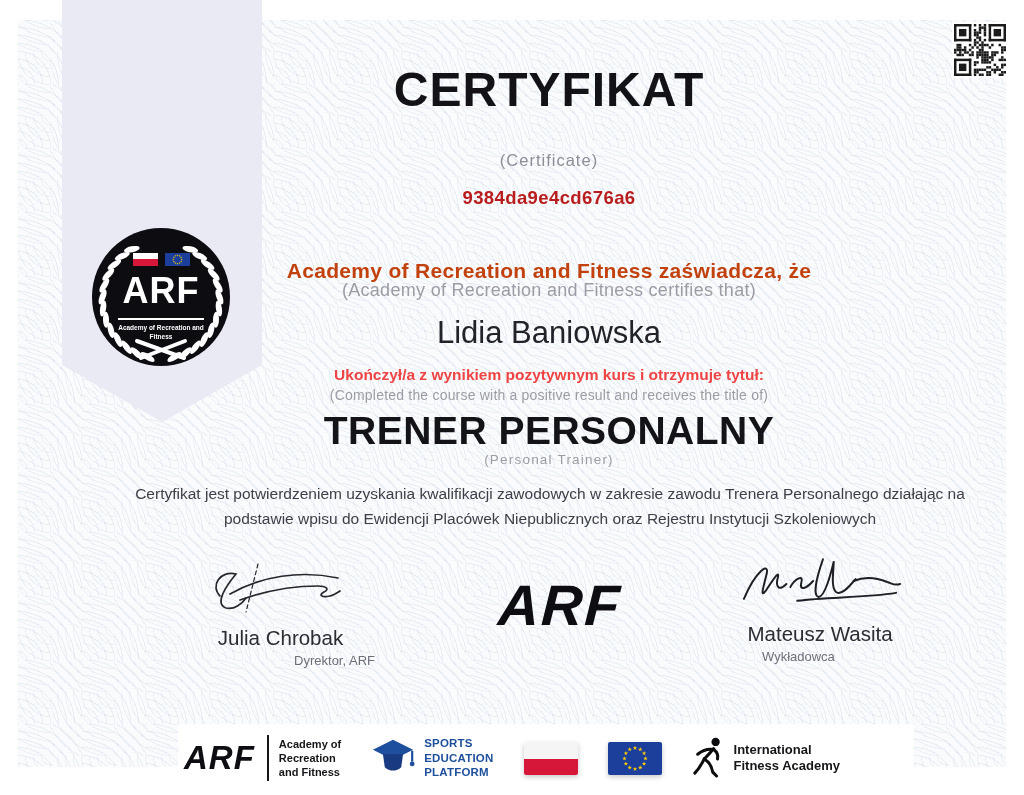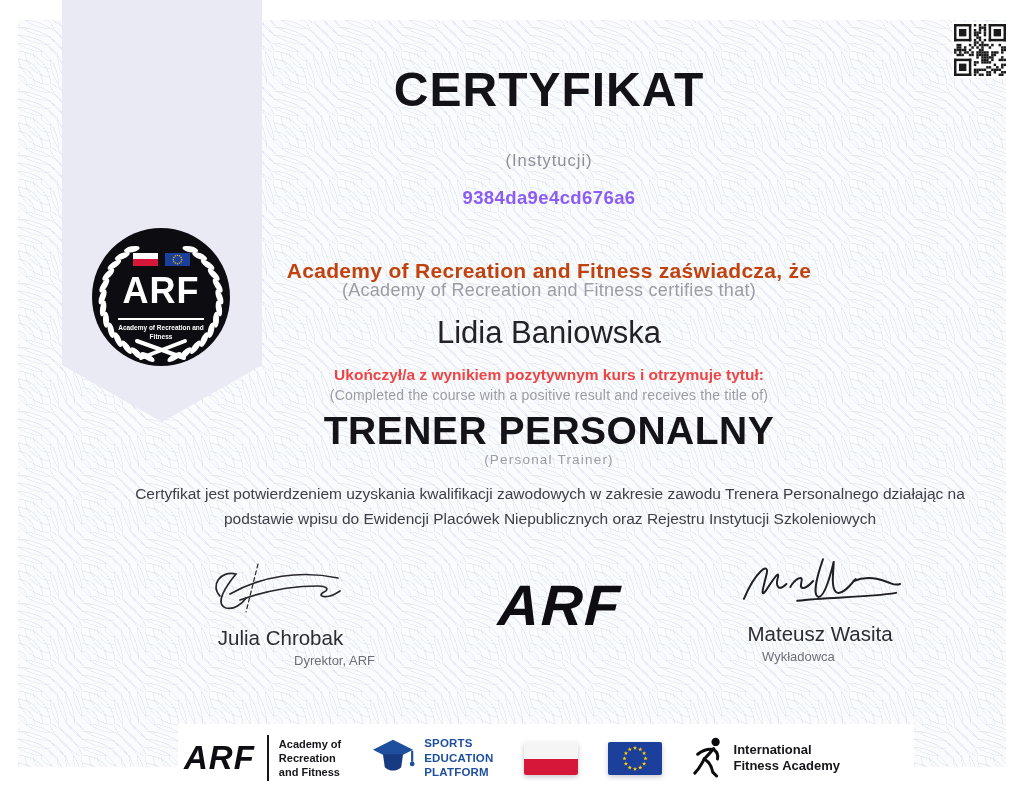--- a/index.html
+++ b/index.html
@@ -30,21 +30,21 @@
   .badge-sub{position:absolute;top:95px;left:26px;right:26px;text-align:center;color:#fff;font-size:6.5px;font-weight:700;line-height:1.4;}
 
   
   .qr{position:absolute;left:952px;top:22px;width:56px;height:56px;background:#fff;padding:2px;box-sizing:border-box;}
   .qr svg{display:block;width:100%;height:100%;}
 
   
   .col{position:absolute;left:86px;right:12px;text-align:center;color:#1a1a20;}
   .title{top:66px;font-size:48px;line-height:1;font-weight:800;letter-spacing:1px;color:#121217;}
   .title-sub{top:151px;font-size:16.5px;color:#8e8e96;letter-spacing:1px;}
-  .cert-id{top:187px;font-size:18.5px;font-weight:700;color:#8b5cf6;letter-spacing:.4px;}
+  .cert-id{top:187px;font-size:18.5px;font-weight:700;color:#b91c1c;letter-spacing:.4px;}
   .issuer{top:259px;font-size:21px;font-weight:700;color:#c2410c;letter-spacing:.3px;}
   .issuer-sub{top:280px;font-size:18px;color:#9c9ca4;letter-spacing:.3px;}
   .recipient{top:315px;font-size:31px;font-weight:500;color:#222228;}
   .completion{top:366px;font-size:15.5px;font-weight:700;color:#ef4444;}
   .completion-sub{top:387px;font-size:14px;color:#9c9ca4;letter-spacing:.2px;}
   .course{top:409px;font-size:39px;font-weight:900;letter-spacing:.5px;color:#131318;}
   .course-sub{top:452px;font-size:13.5px;color:#9c9ca4;letter-spacing:1.2px;}
   .statement{top:482px;left:100px;right:24px;font-size:15.5px;line-height:1.6;color:#3e3e46;}
 
   
@@ -281,21 +281,21 @@
         <rect x="10" y="20" width="1" height="1" fill="#1a1a1a"></rect>
         <rect x="11" y="20" width="1" height="1" fill="#1a1a1a"></rect>
         <rect x="13" y="20" width="1" height="1" fill="#1a1a1a"></rect>
         <rect x="14" y="20" width="1" height="1" fill="#1a1a1a"></rect>
         <rect x="18" y="20" width="1" height="1" fill="#1a1a1a"></rect>
         <rect x="19" y="20" width="1" height="1" fill="#1a1a1a"></rect>
       </svg>
     </div>
 
   <div class="col title">CERTYFIKAT</div>
-  <div class="col title-sub">(Instytucji)</div>
+  <div class="col title-sub">(Certificate)</div>
   <div class="col cert-id">9384da9e4cd676a6</div>
 
   <div class="col issuer">Academy of Recreation and Fitness zaświadcza, że</div>
   <div class="col issuer-sub">(Academy of Recreation and Fitness certifies that)</div>
 
   <div class="col recipient">Lidia Baniowska</div>
 
   <div class="col completion">Ukończył/a z wynikiem pozytywnym kurs i otrzymuje tytuł:</div>
   <div class="col completion-sub">(Completed the course with a positive result and receives the title of)</div>
 

